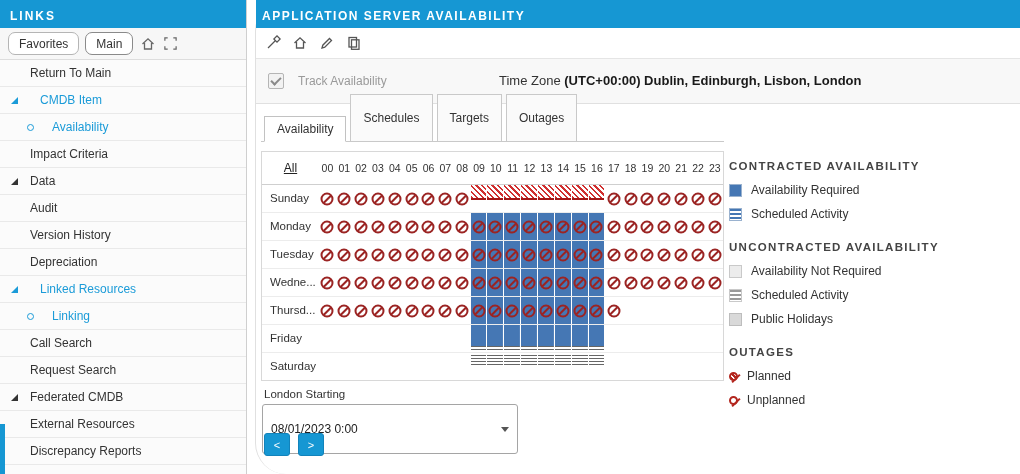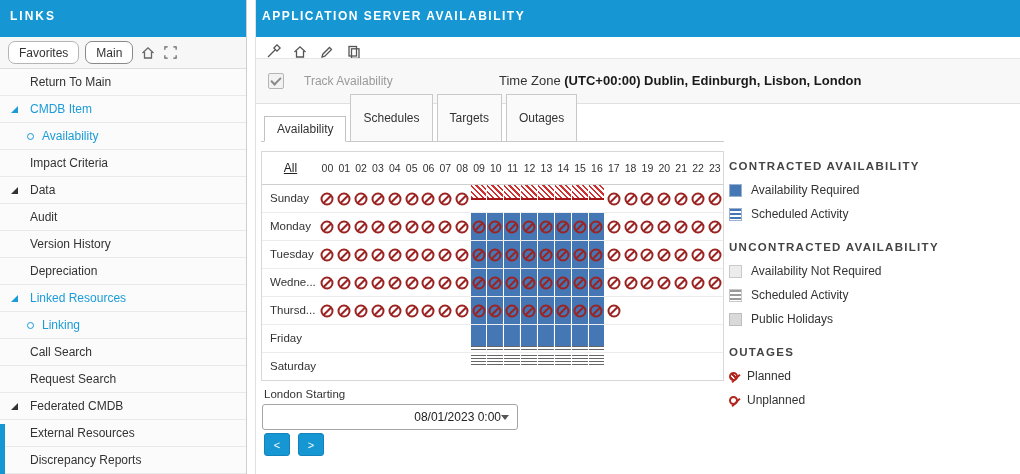--- a/index.html
+++ b/index.html
@@ -2,49 +2,49 @@
 <html><head>
 <meta charset="utf-8">
 <style>
   html,body{margin:0;padding:0;}
   body{width:1020px;height:474px;overflow:hidden;position:relative;background:#fff;
        font-family:"Liberation Sans",sans-serif;-webkit-font-smoothing:antialiased;}
 
   
   .sidebar{position:absolute;left:0;top:0;width:247px;height:474px;background:#fbfbfb;
            border-right:1px solid #cfcfcf;box-sizing:border-box;}
-  .panel-titlebar{height:37px;background:#1697d3;color:#fff;font-size:12px;font-weight:bold;
+  .panel-titlebar{height:28px;background:#1697d3;color:#fff;font-size:12px;font-weight:bold;
                   letter-spacing:2px;line-height:32px;padding-left:10px;}
   .sb-toolbar{height:31px;display:flex;align-items:center;gap:6px;padding:0 8px;
               border-bottom:1px solid #ddd;background:#f7f7f7;}
   .sb-btn{border:1px solid #b5b5b5;background:#fff;height:21px;padding:0 10px;font-size:12px;
           color:#333;border-radius:7px;display:inline-flex;align-items:center;cursor:pointer;}
   .sb-btn.focused{border-color:#8a8a8a;}
   .sb-ico{width:17px;height:17px;display:inline-flex;align-items:center;justify-content:center;color:#666;cursor:pointer;}
   .sb-ico svg{stroke:#666;fill:none;stroke-width:1.3;}
   .nav-item{position:relative;height:26px;line-height:26px;border-bottom:1px solid #e9e9e9;
             font-size:12px;color:#333;cursor:pointer;background:#fbfbfb;}
   .nav-item .nav-label{margin-left:30px;}
   .nav-bullet .nav-label{margin-left:42px;}
-  .accent{color:#1b9bd8;}
+  .accent{color:#1b9bd8;padding-left:10px;}
   .tri{position:absolute;left:11px;top:10px;width:7px;height:7px;background:currentColor;
        clip-path:polygon(100% 0,100% 100%,0 100%);}
   .dot{position:absolute;left:27px;top:10px;width:5px;height:5px;border:1px solid currentColor;border-radius:50%;}
   .sb-scroll{position:absolute;left:0;bottom:0;width:5px;height:50px;background:#1697d3;}
 
   
   .main{position:absolute;left:255px;top:0;width:765px;height:474px;background:#fff;
-        border-left:1px solid #e0e0e0;box-sizing:border-box;}
+        border-left:1px solid #e0e0e0;box-sizing:border-box;border-radius:31px;}
   .main .panel-titlebar{letter-spacing:1.5px;padding-left:6px;}
   .m-toolbar{height:26px;display:flex;align-items:center;gap:9px;padding:2px 0 0 8px;}
   .m-ico{width:18px;height:18px;display:inline-flex;align-items:center;justify-content:center;cursor:pointer;}
   .m-ico svg{stroke:#555;fill:none;stroke-width:1.3;}
   .subheader{position:absolute;left:0;top:58px;width:100%;height:46px;background:#f8f8f8;
              border-top:1px solid #e5e5e5;border-bottom:1px solid #e0e0e0;box-sizing:border-box;}
-  .track{position:absolute;left:12px;top:14px;display:flex;align-items:center;gap:20px;}
+  .track{position:absolute;left:12px;top:14px;display:flex;align-items:center;gap:14px;}
   .cb{width:14px;height:14px;border:1px solid #b5b5b5;background:#f2f2f2;border-radius:2px;position:relative;cursor:pointer;}
   .cb::after{content:'';position:absolute;left:2px;top:3px;width:8px;height:4px;
              border-left:2px solid #8a8a8a;border-bottom:2px solid #8a8a8a;transform:rotate(-45deg);}
   .track-label{font-size:12px;color:#9a9a9a;}
   .tz{position:absolute;left:243px;top:14px;font-size:13px;color:#333;white-space:nowrap;}
   .tz b{color:#1a1a1a;}
 
   
   .tab-bar{position:absolute;left:5px;top:116px;width:463px;height:26px;display:flex;gap:4px;
            align-items:flex-end;border-bottom:1px solid #c9c9c9;padding-left:3px;box-sizing:border-box;}
@@ -75,21 +75,21 @@
         background-size:100% 11px;background-position:0 2px;background-repeat:no-repeat;}
   .no{position:absolute;left:50%;top:50%;transform:translate(-50%,-50%);
       width:9px;height:9px;border:2px solid #9b2423;border-radius:50%;}
   .no::after{content:'';position:absolute;left:3.6px;top:-1px;width:1.8px;height:11px;
              background:#9b2423;transform:rotate(45deg);}
 
   
   .period-label{position:absolute;left:8px;top:388px;font-size:11.5px;color:#333;}
   .select{position:absolute;left:6px;top:404px;width:238px;height:24px;border:1px solid #a5a5a5;
           border-radius:3px;background:#fff;font-size:12px;color:#222;display:flex;
-          align-items:center;justify-content:flex-end;padding:0 8px;box-sizing:content-box;cursor:pointer;}
+          align-items:center;justify-content:space-between;padding:12px 8px;box-sizing:content-box;cursor:pointer;}
   .caret{width:0;height:0;border-left:4px solid transparent;border-right:4px solid transparent;
          border-top:5px solid #555;}
   .pbtn{position:absolute;top:433px;width:24px;height:21px;background:#1697d3;color:#fff;
         border:1px solid #1283bb;border-radius:3px;font-size:11px;display:flex;align-items:center;
         justify-content:center;cursor:pointer;}
   .pbtn.prev{left:8px;} .pbtn.next{left:42px;}
 
   
   .legend{position:absolute;left:473px;top:150px;width:290px;}
   .lg-title{font-size:11.5px;font-weight:bold;letter-spacing:1.3px;color:#444;margin:15px 0 6px;}

